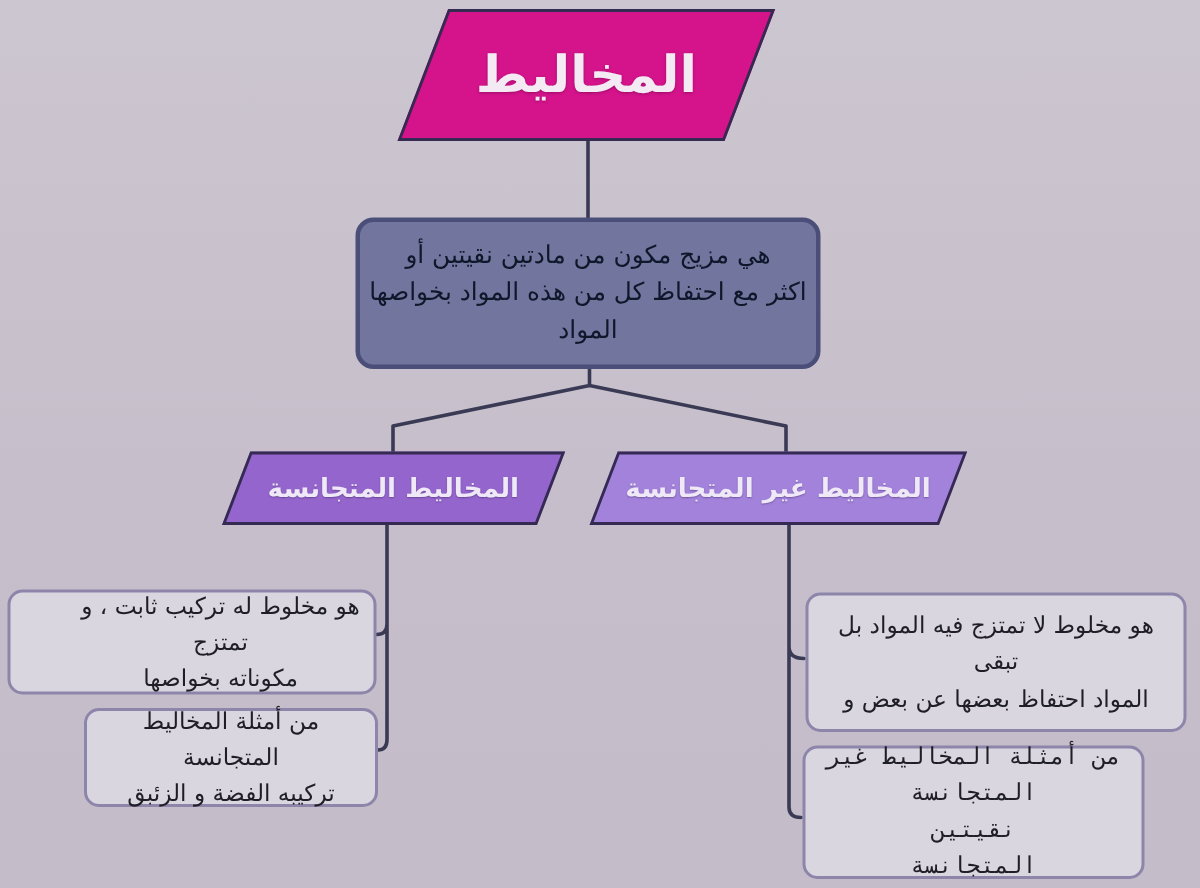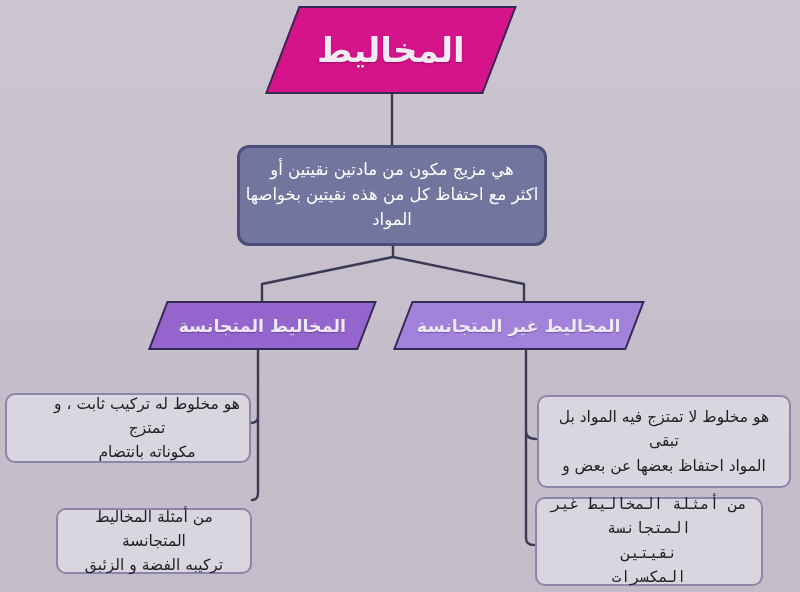--- a/index.html
+++ b/index.html
@@ -42,32 +42,32 @@
   .para-left .unskew,.para-right .unskew{
     color:#efe9f7;font-size:17.5px;font-weight:bold;
     text-shadow:0 1px 1px rgba(40,20,70,.35);
   }
 
   
   .defbox{
     left:237px;top:145px;width:310px;height:101px;
     background:#72769e;border:3px solid #4a4e78;border-radius:12px;
     display:flex;flex-direction:column;align-items:center;justify-content:center;
-    color:#ffffff;font-size:16.5px;line-height:1.5;text-align:center;
+    color:#0f172a;font-size:16.5px;line-height:1.5;text-align:center;
   }
 
   
   .note{
     background:#d9d6e0;border:2px solid #8d85aa;border-radius:10px;
     display:flex;flex-direction:column;align-items:center;justify-content:center;
     color:#1e1e24;font-size:15.5px;line-height:1.55;text-align:center;
     padding:2px 6px;
   }
   .note-left-1{left:5px;top:393px;width:246px;height:70px;padding-left:44px;}
-  .note-left-2{left:56px;top:472px;width:196px;height:66px;margin-top:36px;}
+  .note-left-2{left:56px;top:472px;width:196px;height:66px;}
   .note-right-1{left:537px;top:395px;width:254px;height:93px;}
   .note-right-2{left:535px;top:497px;width:228px;height:89px;font-family:Liberation Mono, monospace;}
 
   .rtl{direction:rtl;unicode-bidi:embed;}
   .line{display:block;}
 </style>
 </head>
 <body>
 
 <div class="canvas">
@@ -81,46 +81,46 @@
       <path d="M526 349 L526 431 Q526 439 536 439 M526 431 L526 538 Q526 545 534 545"></path>
     </g>
   </svg>
 
   <div class="node para para-root">
     <span class="unskew rtl">المخاليط</span>
   </div>
 
   <div class="node defbox rtl">
     <span class="line">هي مزيج مكون من مادتين نقيتين أو</span>
-    <span class="line">اكثر مع احتفاظ كل من هذه نقيتين بخواصها</span>
+    <span class="line">اكثر مع احتفاظ كل من هذه المواد بخواصها</span>
     <span class="line">المواد</span>
   </div>
 
   <div class="node para para-left">
     <span class="unskew rtl">المخاليط المتجانسة</span>
   </div>
 
   <div class="node note note-left-1 rtl">
     <span class="line">هو مخلوط له تركيب ثابت ، و تمتزج</span>
-    <span class="line">مكوناته بانتضام</span>
+    <span class="line">مكوناته بخواصها</span>
   </div>
 
   <div class="node note note-left-2 rtl">
     <span class="line">من أمثلة المخاليط المتجانسة</span>
     <span class="line">تركيبه الفضة و الزئبق</span>
   </div>
 
   <div class="node para para-right">
     <span class="unskew rtl">المخاليط غير المتجانسة</span>
   </div>
 
   <div class="node note note-right-1 rtl">
     <span class="line">هو مخلوط لا تمتزج فيه المواد بل تبقى</span>
     <span class="line">المواد احتفاظ بعضها عن بعض و</span>
   </div>
 
   <div class="node note note-right-2 rtl">
     <span class="line">من أمثلة المخاليط غير المتجانسة</span>
     <span class="line">نقيتين</span>
-    <span class="line">المكسرات</span>
+    <span class="line">المتجانسة</span>
   </div>
 
 </div>
 
 </body></html>

